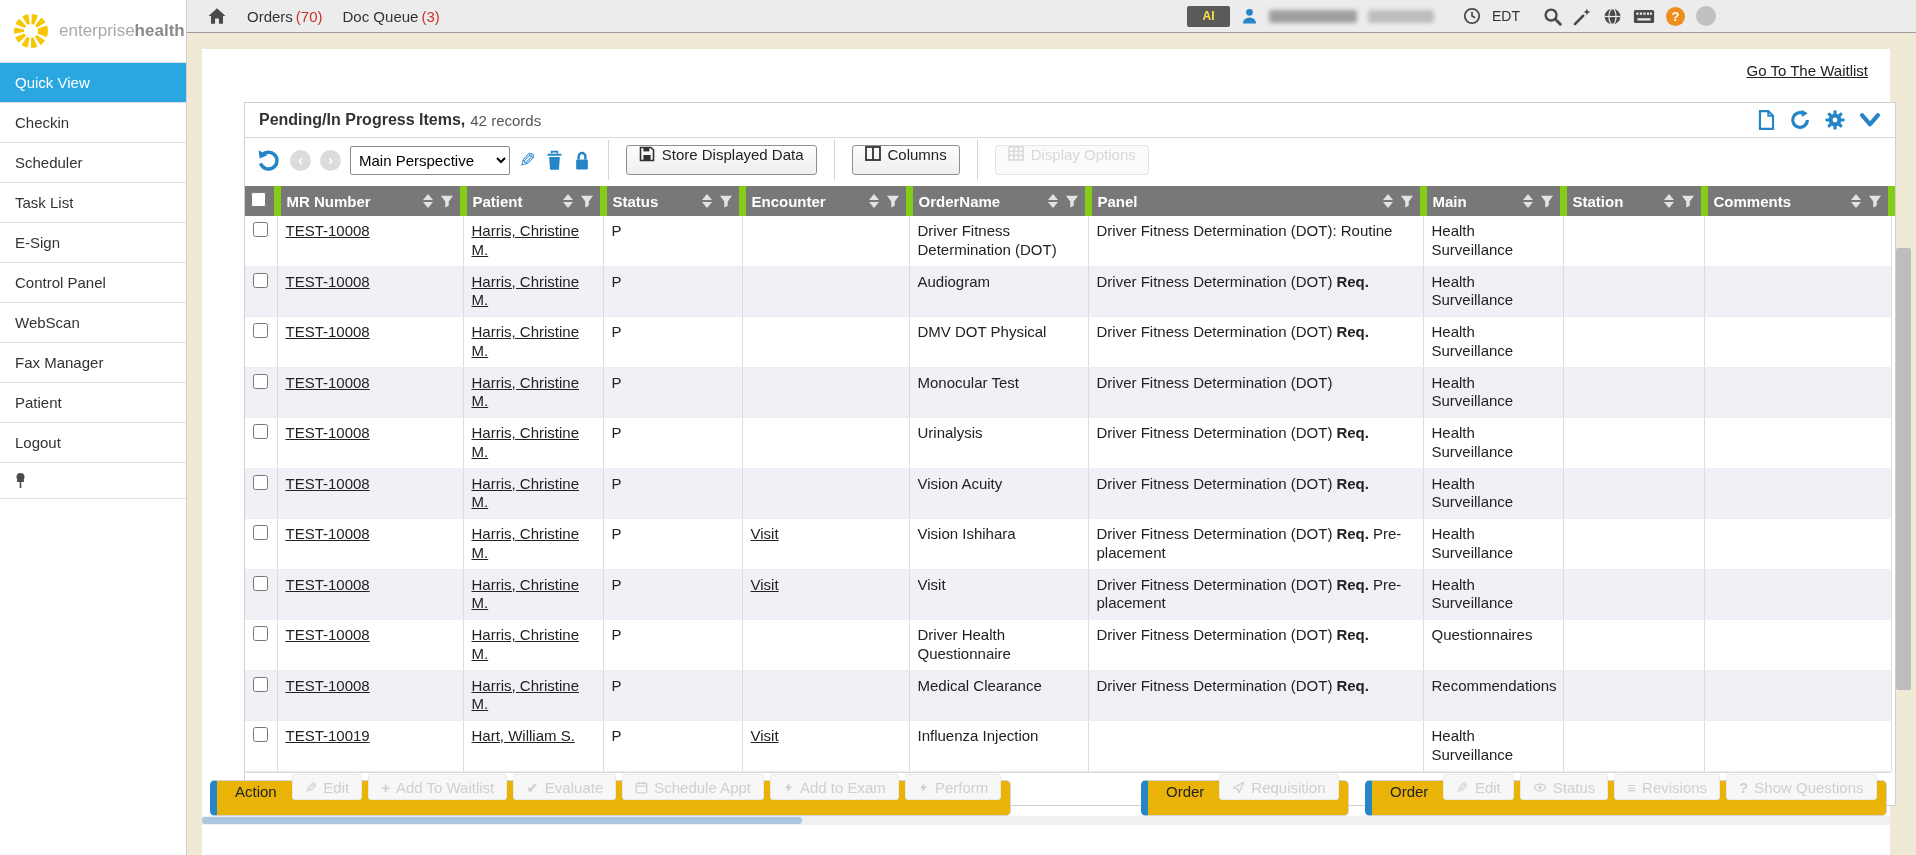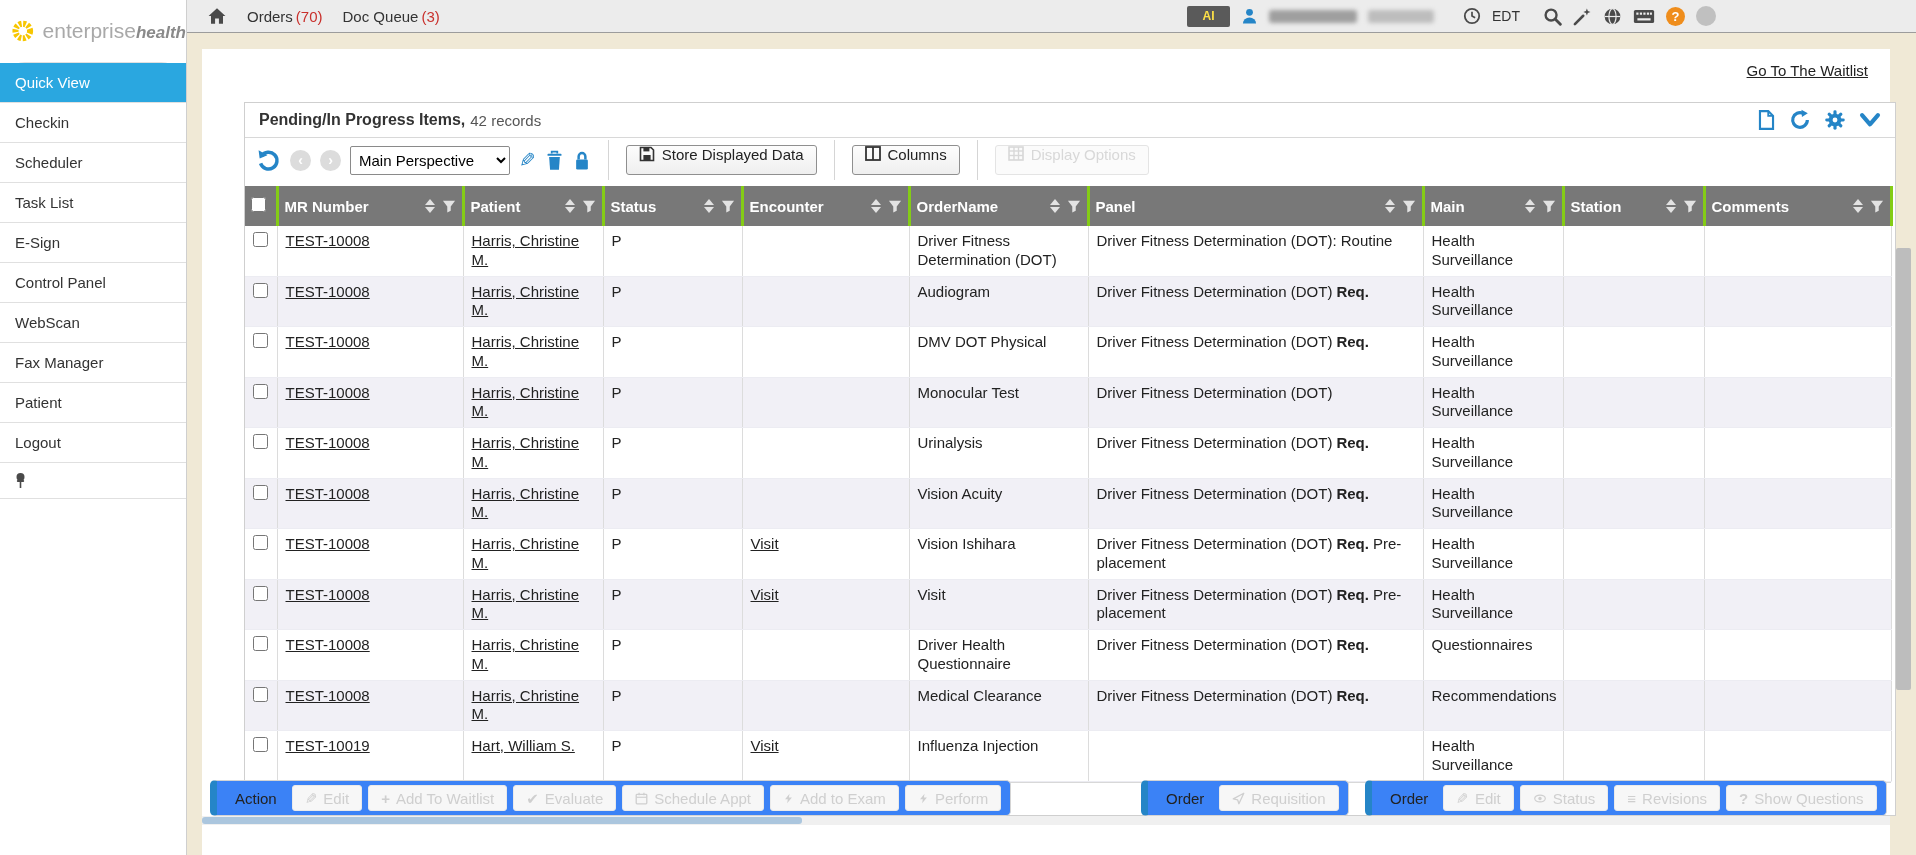--- a/index.html
+++ b/index.html
@@ -8,23 +8,23 @@
   }
   *{box-sizing:border-box;}
   html,body{margin:0;padding:0;}
   body{width:1916px;height:855px;position:relative;overflow:hidden;background:var(--beige);
        font-family:"Liberation Sans","DejaVu Sans",sans-serif;color:#222;}
   svg{display:block;}
 
   
   #sidebar{position:absolute;left:0;top:0;width:187px;height:855px;background:#fff;border-right:1px solid #cfcfcf;z-index:5;}
   #logo{display:flex;align-items:center;gap:7px;height:62px;padding-left:10px;}
-  #logo .lg-prefix{font-size:21px;color:#a9a9a9;font-weight:400;}
-  #logo .lg-suffix{font-size:17px;color:#8a8a8a;font-weight:bold;font-style:italic;}
-  .sb-menu{border-top:1px solid #e0e0e0;border-radius:25px;}
+  #logo .lg-prefix{font-size:17px;color:#a9a9a9;font-weight:400;}
+  #logo .lg-suffix{font-size:17px;color:#8a8a8a;font-weight:bold;}
+  .sb-menu{border-top:1px solid #e0e0e0;}
   .sb-item{height:40px;line-height:40px;padding-left:15px;font-size:15px;color:#333;border-bottom:1px solid #e0e0e0;cursor:pointer;}
   .sb-item.active{background:var(--sidebar_active);color:#fff;}
   .sb-pin{height:36px;display:flex;align-items:center;padding-left:13px;border-bottom:1px solid #e0e0e0;}
 
   
   #topbar{position:absolute;left:187px;top:0;width:1729px;height:33px;background:#ececec;border-bottom:1px solid #9c9c9c;
           display:flex;align-items:center;gap:20px;padding-left:20px;z-index:4;}
   .nav-item{font-size:15px;color:#333;cursor:pointer;white-space:nowrap;}
   .nav-count{color:var(--red);margin-left:3px;}
   #tb-right{margin-left:auto;display:flex;align-items:center;gap:11px;padding-right:200px;}
@@ -57,41 +57,41 @@
   .circ-dis{width:21px;height:21px;border-radius:50%;background:#dcdcdc;color:#fff;font-size:14px;font-weight:bold;
             display:flex;align-items:center;justify-content:center;line-height:1;}
   #perspective-select{height:29px;width:160px;font-size:15px;font-family:inherit;border:1px solid #8a8a8a;border-radius:2px;background:#fff;padding:0 4px;}
   .pencil-glyph{color:var(--accent);font-size:20px;line-height:1;transform:scaleX(-1);display:inline-block;}
   .tool-btn{height:30px;display:flex;align-items:flex-start;gap:7px;font-size:15px;font-family:inherit;color:#222;
             background:linear-gradient(#fdfdfd,#efefef);border:1px solid #8f8f8f;border-radius:3px;padding:0 12px;cursor:pointer;}
   .tool-btn.disabled{background:#fbfbfb;border-color:#e4e4e4;color:#d8d8d8;cursor:default;}
 
   
   #due-table{border-collapse:collapse;table-layout:fixed;width:1646px;margin-top:4px;font-size:15px;}
-  #due-table th{background:var(--table_header);color:#fff;font-weight:600;font-size:15px;height:40px;
-                text-align:left;padding:2px 6px;border-right:3px solid #84cc16;}
+  #due-table th{background:var(--table_header);color:#fff;font-weight:600;font-size:15px;height:30px;
+                text-align:left;padding:2px 6px;border-right:7px solid #84cc16;}
   .th-wrap{display:flex;align-items:center;}
   .th-label{flex:1;white-space:nowrap;overflow:hidden;}
   .th-ic{display:flex;align-items:center;gap:7px;margin-left:4px;}
   .sorter{display:flex;flex-direction:column;gap:2px;}
   .tu{width:0;height:0;border-left:5px solid transparent;border-right:5px solid transparent;border-bottom:6px solid #e3e3e3;}
   .td{width:0;height:0;border-left:5px solid transparent;border-right:5px solid transparent;border-top:6px solid #e3e3e3;}
   #due-table td{vertical-align:top;padding:6px 8px;border-right:1px solid #dcdcdc;border-bottom:1px solid #ececf2;
                 height:48px;line-height:1.25;overflow:hidden;}
   #due-table tbody tr:nth-child(even){background:var(--row_alt);}
   #due-table a{color:#222;text-decoration:underline;cursor:pointer;}
   .panel-req{font-weight:bold;margin-left:4px;}
   .panel-suffix{margin-left:4px;}
   .cell-cb{text-align:center;}
   input[type=checkbox]{width:15px;height:15px;margin:0;}
   #table-footer{width:1646px;height:33px;border-top:1px solid #d8d8d8;display:flex;align-items:center;padding-left:9px;background:#fff;}
 
   
-  .action-group{position:absolute;top:731px;height:36px;background:#3b82f6;border:1px solid #d4d4d4;border-left:7px solid var(--accent);
-                border-radius:5px;display:flex;align-items:center;padding:15px 6px;}
+  .action-group{position:absolute;top:731px;height:36px;background:#eab308;border:1px solid #d4d4d4;border-left:7px solid var(--accent);
+                border-radius:5px;display:flex;align-items:flex-end;padding:15px 6px;}
   .ag-label{font-size:15px;color:#222;padding:0 12px;white-space:nowrap;}
   .ab-btn{height:26px;margin:0 3px;display:flex;align-items:center;gap:6px;font-size:15px;font-family:inherit;color:#cfcfcf;
           background:#f7f7f7;border:1px solid #eaeaea;border-radius:3px;padding:0 12px;white-space:nowrap;}
   .ab-ic{display:flex;align-items:center;font-size:15px;line-height:1;}
   #ag-action{left:8px;} #ag-order1{left:939px;} #ag-order2{left:1163px;}
 
   
   #hscroll{position:absolute;left:0;bottom:0;width:1688px;height:9px;background:#f0f0f0;}
   #hscroll-thumb{position:absolute;left:0;top:1px;height:7px;width:600px;background:#abc6de;border-radius:3px;}
   #vscroll-thumb{position:absolute;left:1896px;top:248px;width:15px;height:442px;background:#bdbdbd;border-radius:2px;z-index:6;}

